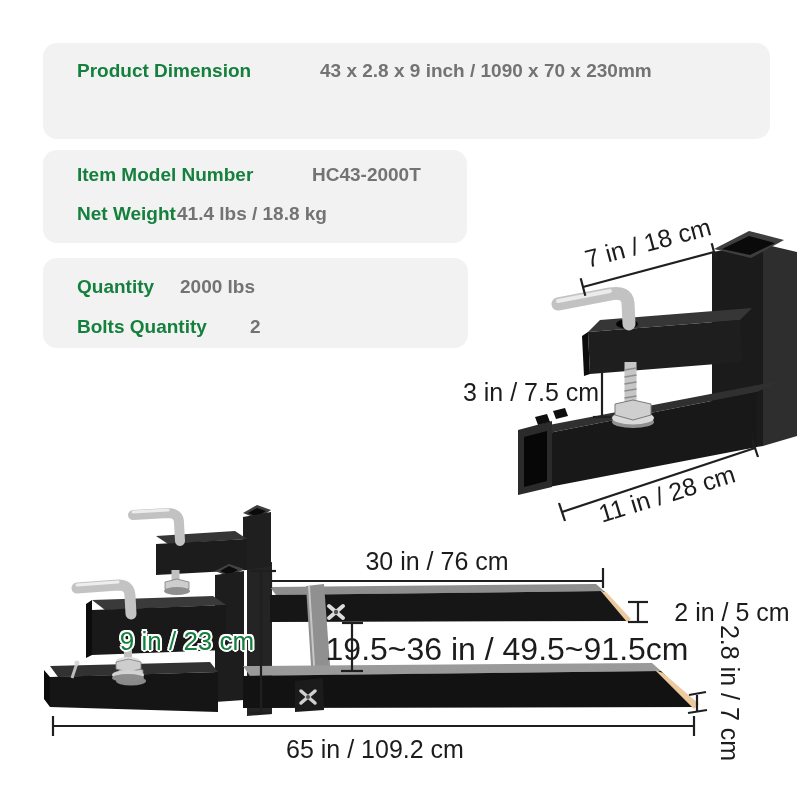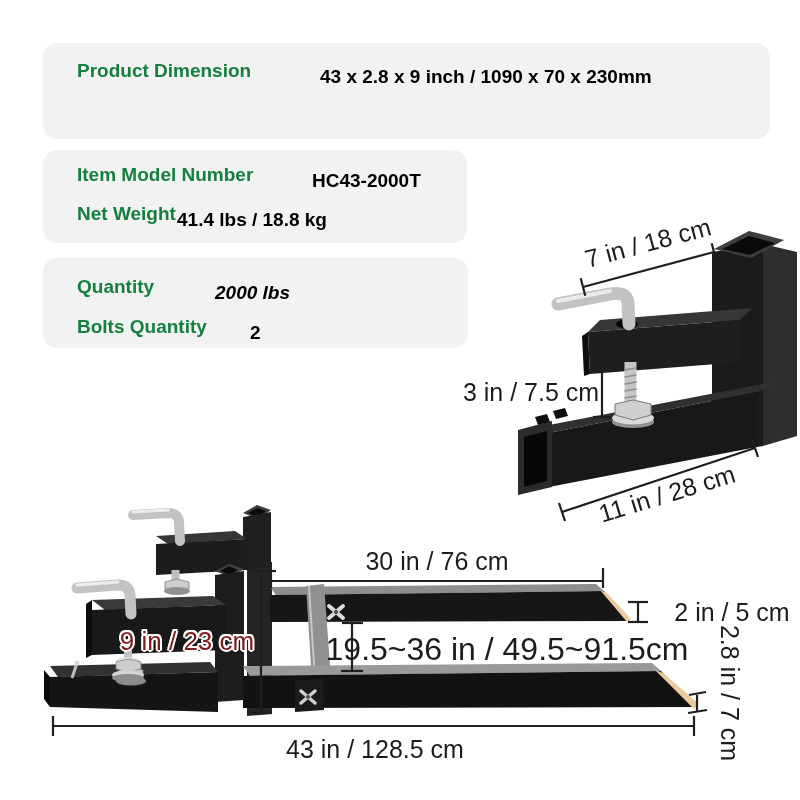--- a/index.html
+++ b/index.html
@@ -1,27 +1,27 @@
 <!DOCTYPE html>
 <html><head>
 <meta charset="utf-8">
 <style>
   html,body{margin:0;padding:0;background:#fff;}
   #canvas{position:relative;width:800px;height:800px;background:#fff;overflow:hidden;
           font-family:"Liberation Sans",sans-serif;}
   .spec-box{position:absolute;background:#f2f2f2;border-radius:14px;}
   .spec-row{position:absolute;height:26px;line-height:26px;white-space:nowrap;}
   .spec-label{position:absolute;left:34px;font-size:19px;font-weight:700;color:#15803d;}
-  .spec-value{position:absolute;font-size:19px;font-weight:700;color:#000000;margin-top:6px;}
+  .spec-value{position:absolute;font-size:19px;font-weight:700;color:#737373;}
   .dim-label{position:absolute;font-size:25px;color:#1c1c1c;white-space:nowrap;
              transform:translate(-50%,-50%);}
   .dim-label.rot-m15{transform:translate(-50%,-50%) rotate(-15deg);}
   .dim-label.rot-m17{transform:translate(-50%,-50%) rotate(-17deg);}
   .dim-label.rot-90{transform:translate(-50%,-50%) rotate(90deg);}
-  .dim-label.outlined{color:#7f1d1d;font-size:26px;
+  .dim-label.outlined{color:#15803d;font-size:26px;
     text-shadow:2px 0 0 #fff,-2px 0 0 #fff,0 2px 0 #fff,0 -2px 0 #fff,
                 1.5px 1.5px 0 #fff,-1.5px 1.5px 0 #fff,1.5px -1.5px 0 #fff,-1.5px -1.5px 0 #fff;}
   svg{position:absolute;display:block;}
   .dimline{stroke:#1f1f1f;stroke-width:2.2;fill:none;}
 </style>
 </head>
 <body>
 
 <div id="canvas">
 
@@ -39,21 +39,21 @@
     </div>
     <div class="spec-row" style="top:51px;left:0;right:0;text-decoration:underline;">
       <span class="spec-label">Net Weight</span>
       <span class="spec-value" style="left:134px;">41.4 lbs / 18.8 kg</span>
     </div>
   </div>
 
   <div class="spec-box" style="left:43px;top:258px;width:425px;height:90px;">
     <div class="spec-row" style="top:16px;left:0;right:0;">
       <span class="spec-label">Quantity</span>
-      <span class="spec-value" style="left:172px;font-style:italic;">2000 lbs</span>
+      <span class="spec-value" style="left:137px;">2000 lbs</span>
     </div>
     <div class="spec-row" style="top:56px;left:0;right:0;">
       <span class="spec-label">Bolts Quantity</span>
       <span class="spec-value" style="left:207px;">2</span>
     </div>
   </div>
 
   <svg style="left:430px;top:218px;" width="370" height="312" viewBox="0 0 370 312">
     <g>
       <polygon points="333,26 367,34 367,218 333,228" fill="#2e2e2e"></polygon>
@@ -210,16 +210,16 @@
   </svg>
 
   <div class="dim-label rot-m15" style="left:648px;top:243px;">7 in / 18 cm</div>
   <div class="dim-label" style="left:531px;top:392px;">3 in / 7.5 cm</div>
   <div class="dim-label rot-m17" style="left:667px;top:494px;">11 in / 28 cm</div>
 
   <div class="dim-label" style="left:437px;top:561px;">30 in / 76 cm</div>
   <div class="dim-label" style="left:704px;top:612px;margin-left:28px;">2 in / 5 cm</div>
   <div class="dim-label outlined" style="left:187px;top:641px;">9 in / 23 cm</div>
   <div class="dim-label" style="left:507px;top:649px;font-size:32px;">19.5~36 in / 49.5~91.5cm</div>
-  <div class="dim-label" style="left:375px;top:749px;">43 in / 128.5 cm</div>
+  <div class="dim-label" style="left:375px;top:749px;">65 in / 109.2 cm</div>
   <div class="dim-label rot-90" style="left:729px;top:693px;">2.8 in / 7 cm</div>
 
 </div>
 
 </body></html>

